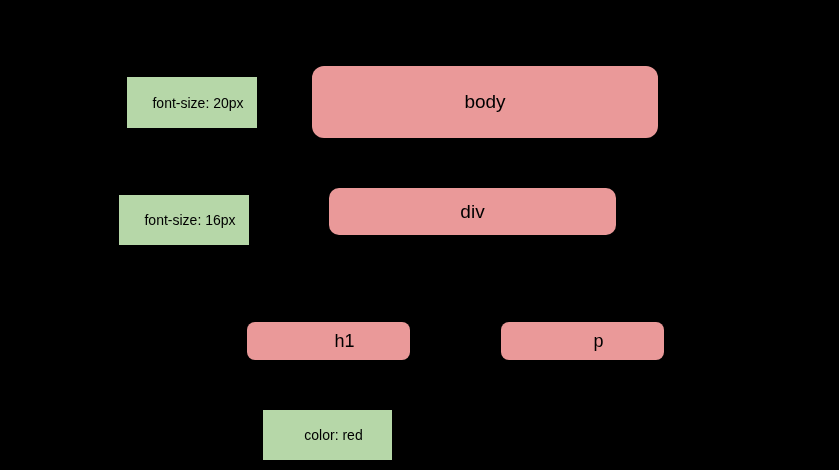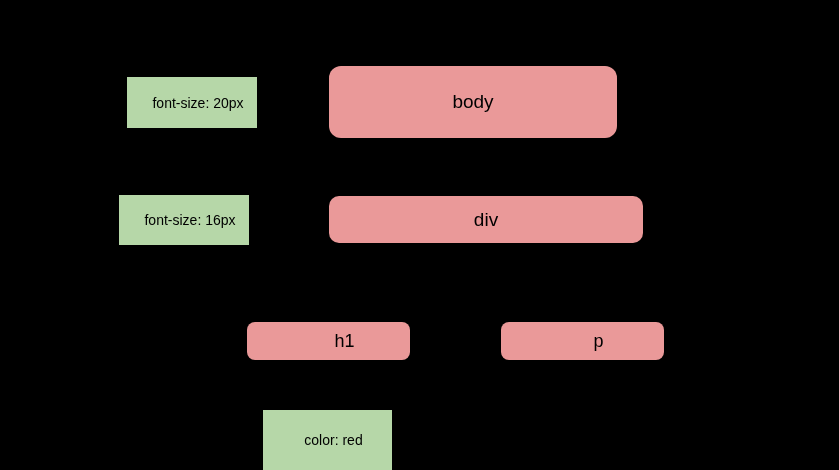--- a/index.html
+++ b/index.html
@@ -34,26 +34,26 @@
     font-size: 18px;
     padding-left: 32px;
   }
   .property {
     background: var(--property-fill, #b6d7a8);
     font-size: 14px;
     padding-left: 12px;
   }
   
   .prop-font-size-20 { left: 127px; top: 77px;  width: 130px; height: 51px; }
-  .node-body         { left: 329px; top: 66px;  width: 288px; height: 72px; border-radius: 12px; }
+  .node-body         { left: 312px; top: 66px;  width: 346px; height: 72px; border-radius: 12px; }
   .prop-font-size-16 { left: 119px; top: 195px; width: 130px; height: 50px; }
-  .node-div          { left: 329px; top: 196px; width: 314px; height: 47px; border-radius: 10px; }
+  .node-div          { left: 329px; top: 188px; width: 287px; height: 47px; border-radius: 10px; }
   .node-h1           { left: 247px; top: 322px; width: 163px; height: 38px; border-radius: 8px; }
   .node-p            { left: 501px; top: 322px; width: 163px; height: 38px; border-radius: 8px; }
-  .prop-color-red    { left: 263px; top: 410px; width: 129px; height: 60px; }
+  .prop-color-red    { left: 263px; top: 410px; width: 129px; height: 50px; }
   .prop-color-blue   { left: 518px; top: 410px; width: 129px; height: 50px; }
 </style>
 </head>
 <body>
 
 <div class="canvas">
 
   <div class="box property prop-font-size-20">
     <span>font-size: 20px</span>
   </div>

